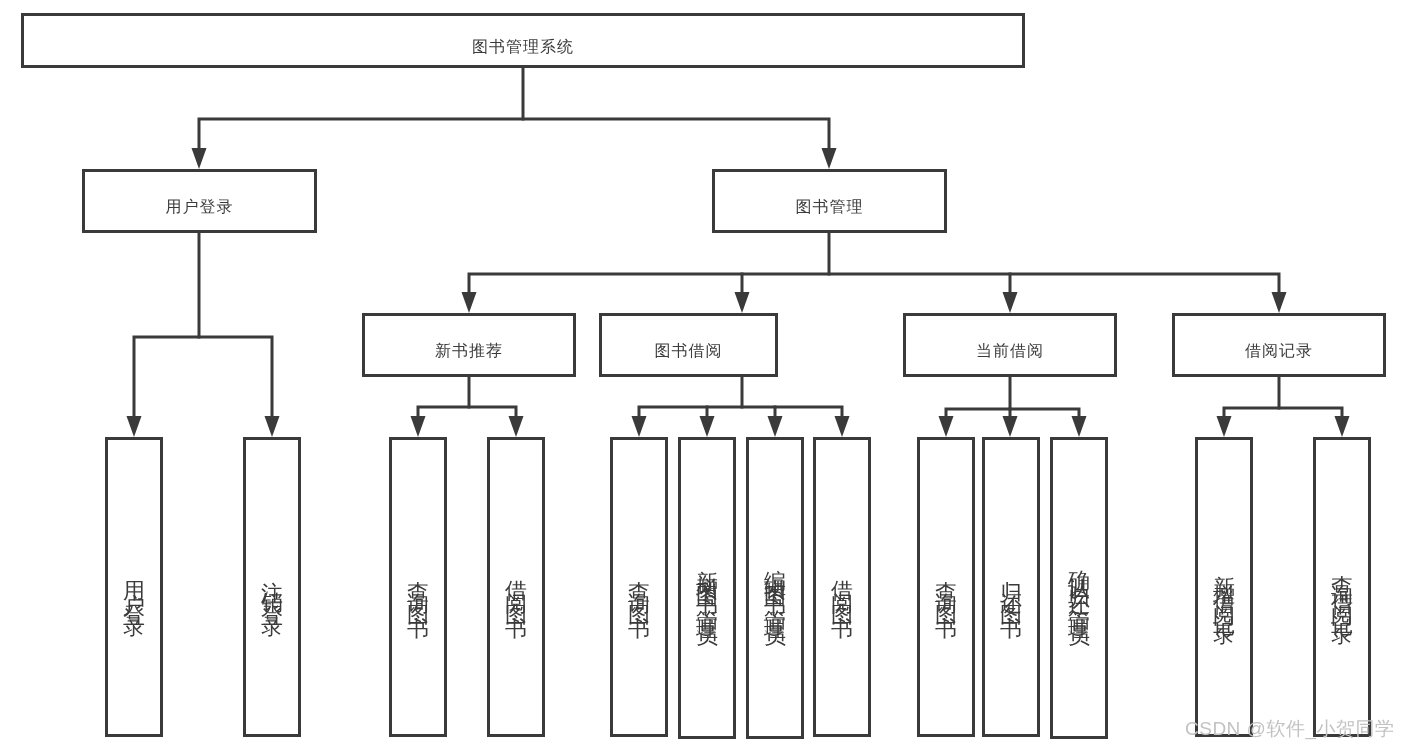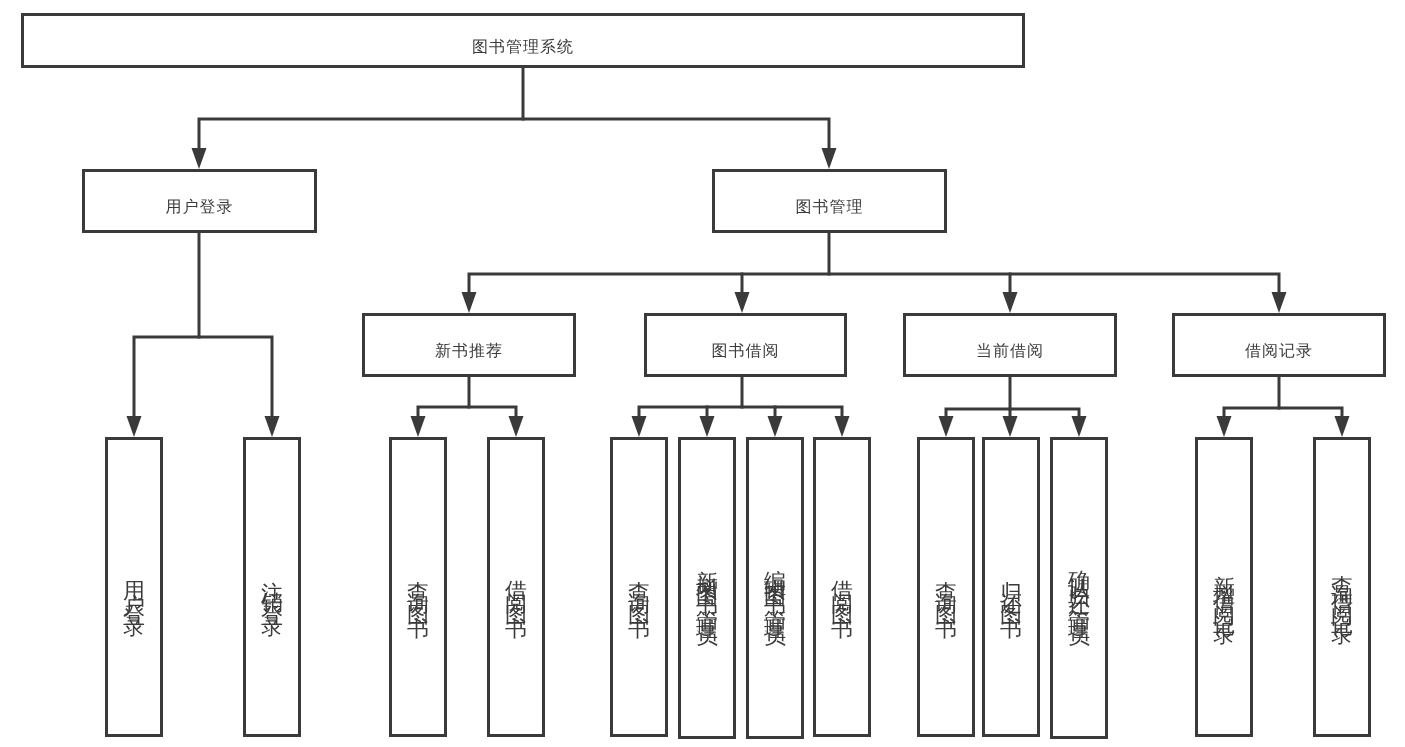--- a/index.html
+++ b/index.html
@@ -108,21 +108,21 @@
   <div class="node h" style="left:82px;top:169px;width:235px;height:64px">
     <span>用户登录</span>
   </div>
   <div class="node h" style="left:712px;top:169px;width:235px;height:64px">
     <span>图书管理</span>
   </div>
 
   <div class="node h" style="left:362px;top:313px;width:214px;height:64px">
     <span>新书推荐</span>
   </div>
-  <div class="node h" style="left:644px;top:313px;width:203px;height:64px">
+  <div class="node h" style="left:599px;top:313px;width:179px;height:64px">
     <span>图书借阅</span>
   </div>
   <div class="node h" style="left:1172px;top:313px;width:214px;height:64px">
     <span>借阅记录</span>
   </div>
   <div class="node h" style="left:903px;top:313px;width:214px;height:64px">
     <span>当前借阅</span>
   </div>
 
   <div class="node v" style="left:105px;top:437px;width:58px;height:300px">
@@ -162,14 +162,15 @@
     <span>确认归还（管理员）</span>
   </div>
 
   <div class="node v med" style="left:1195px;top:437px;width:58px;height:300px">
     <span>新增借阅记录</span>
   </div>
   <div class="node v med" style="left:1313px;top:437px;width:58px;height:300px">
     <span>查询借阅记录</span>
   </div>
 
+  <div id="watermark">CSDN @软件_小贺同学</div>
 
 </div>
 
 </body></html>

